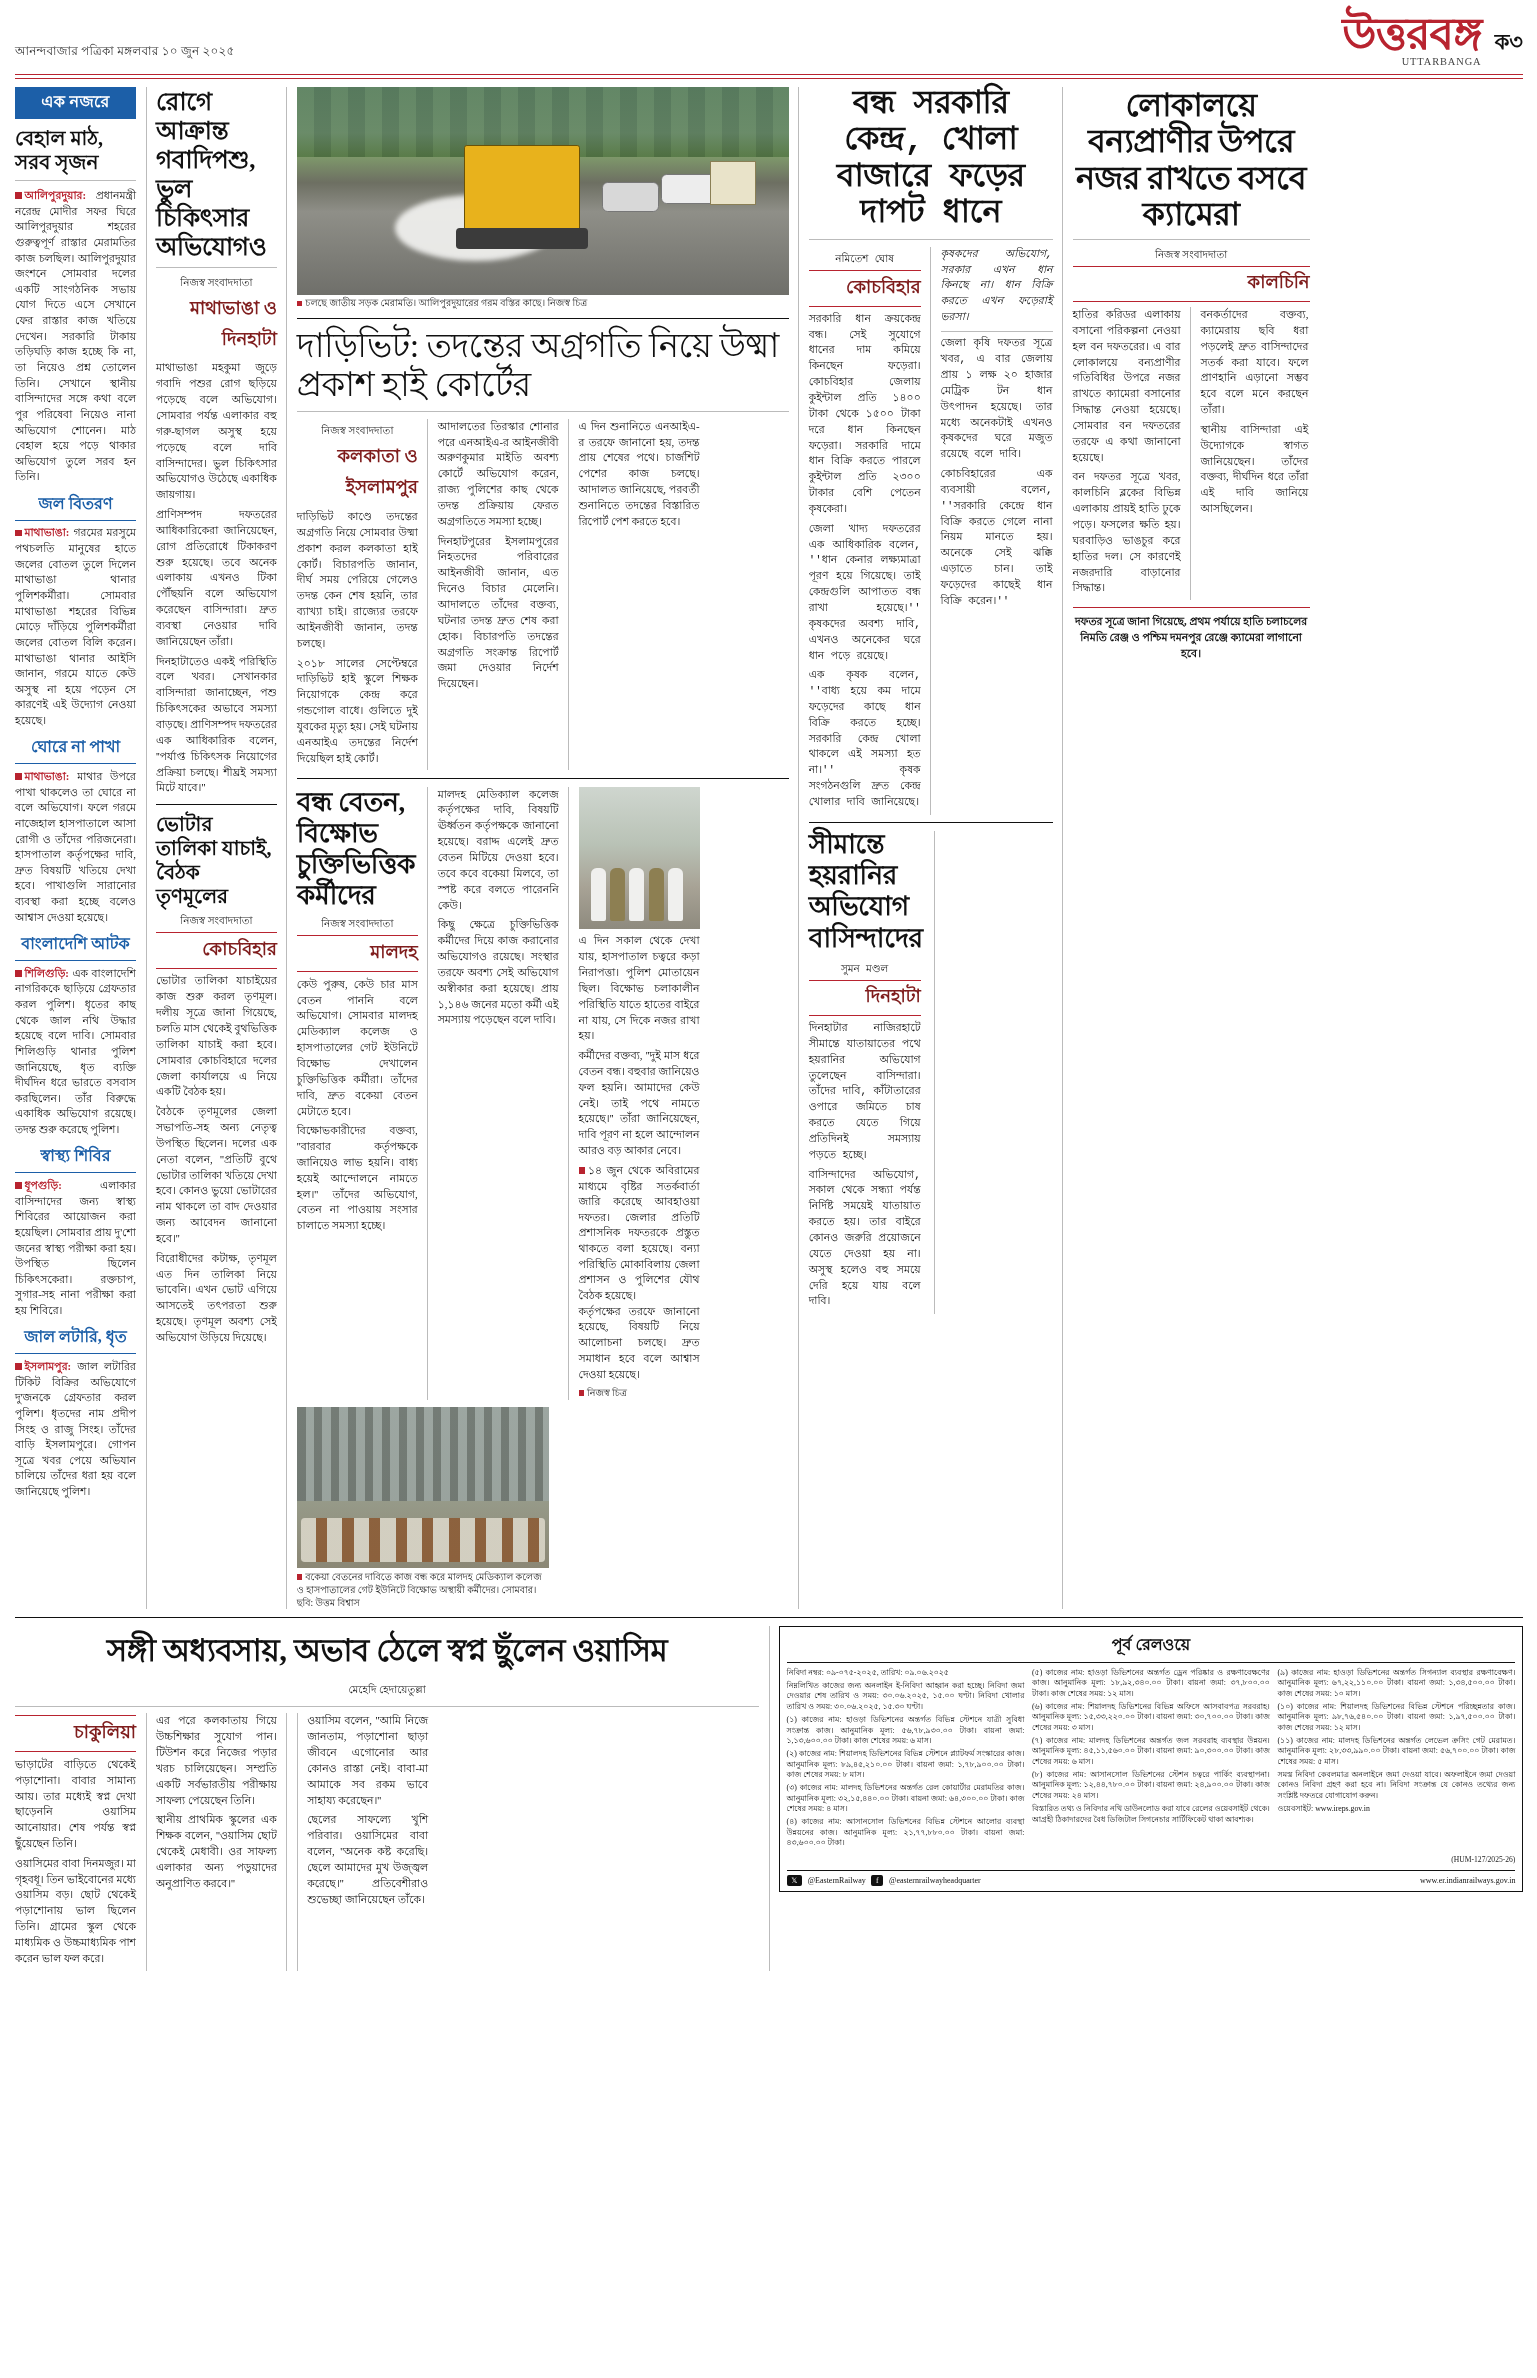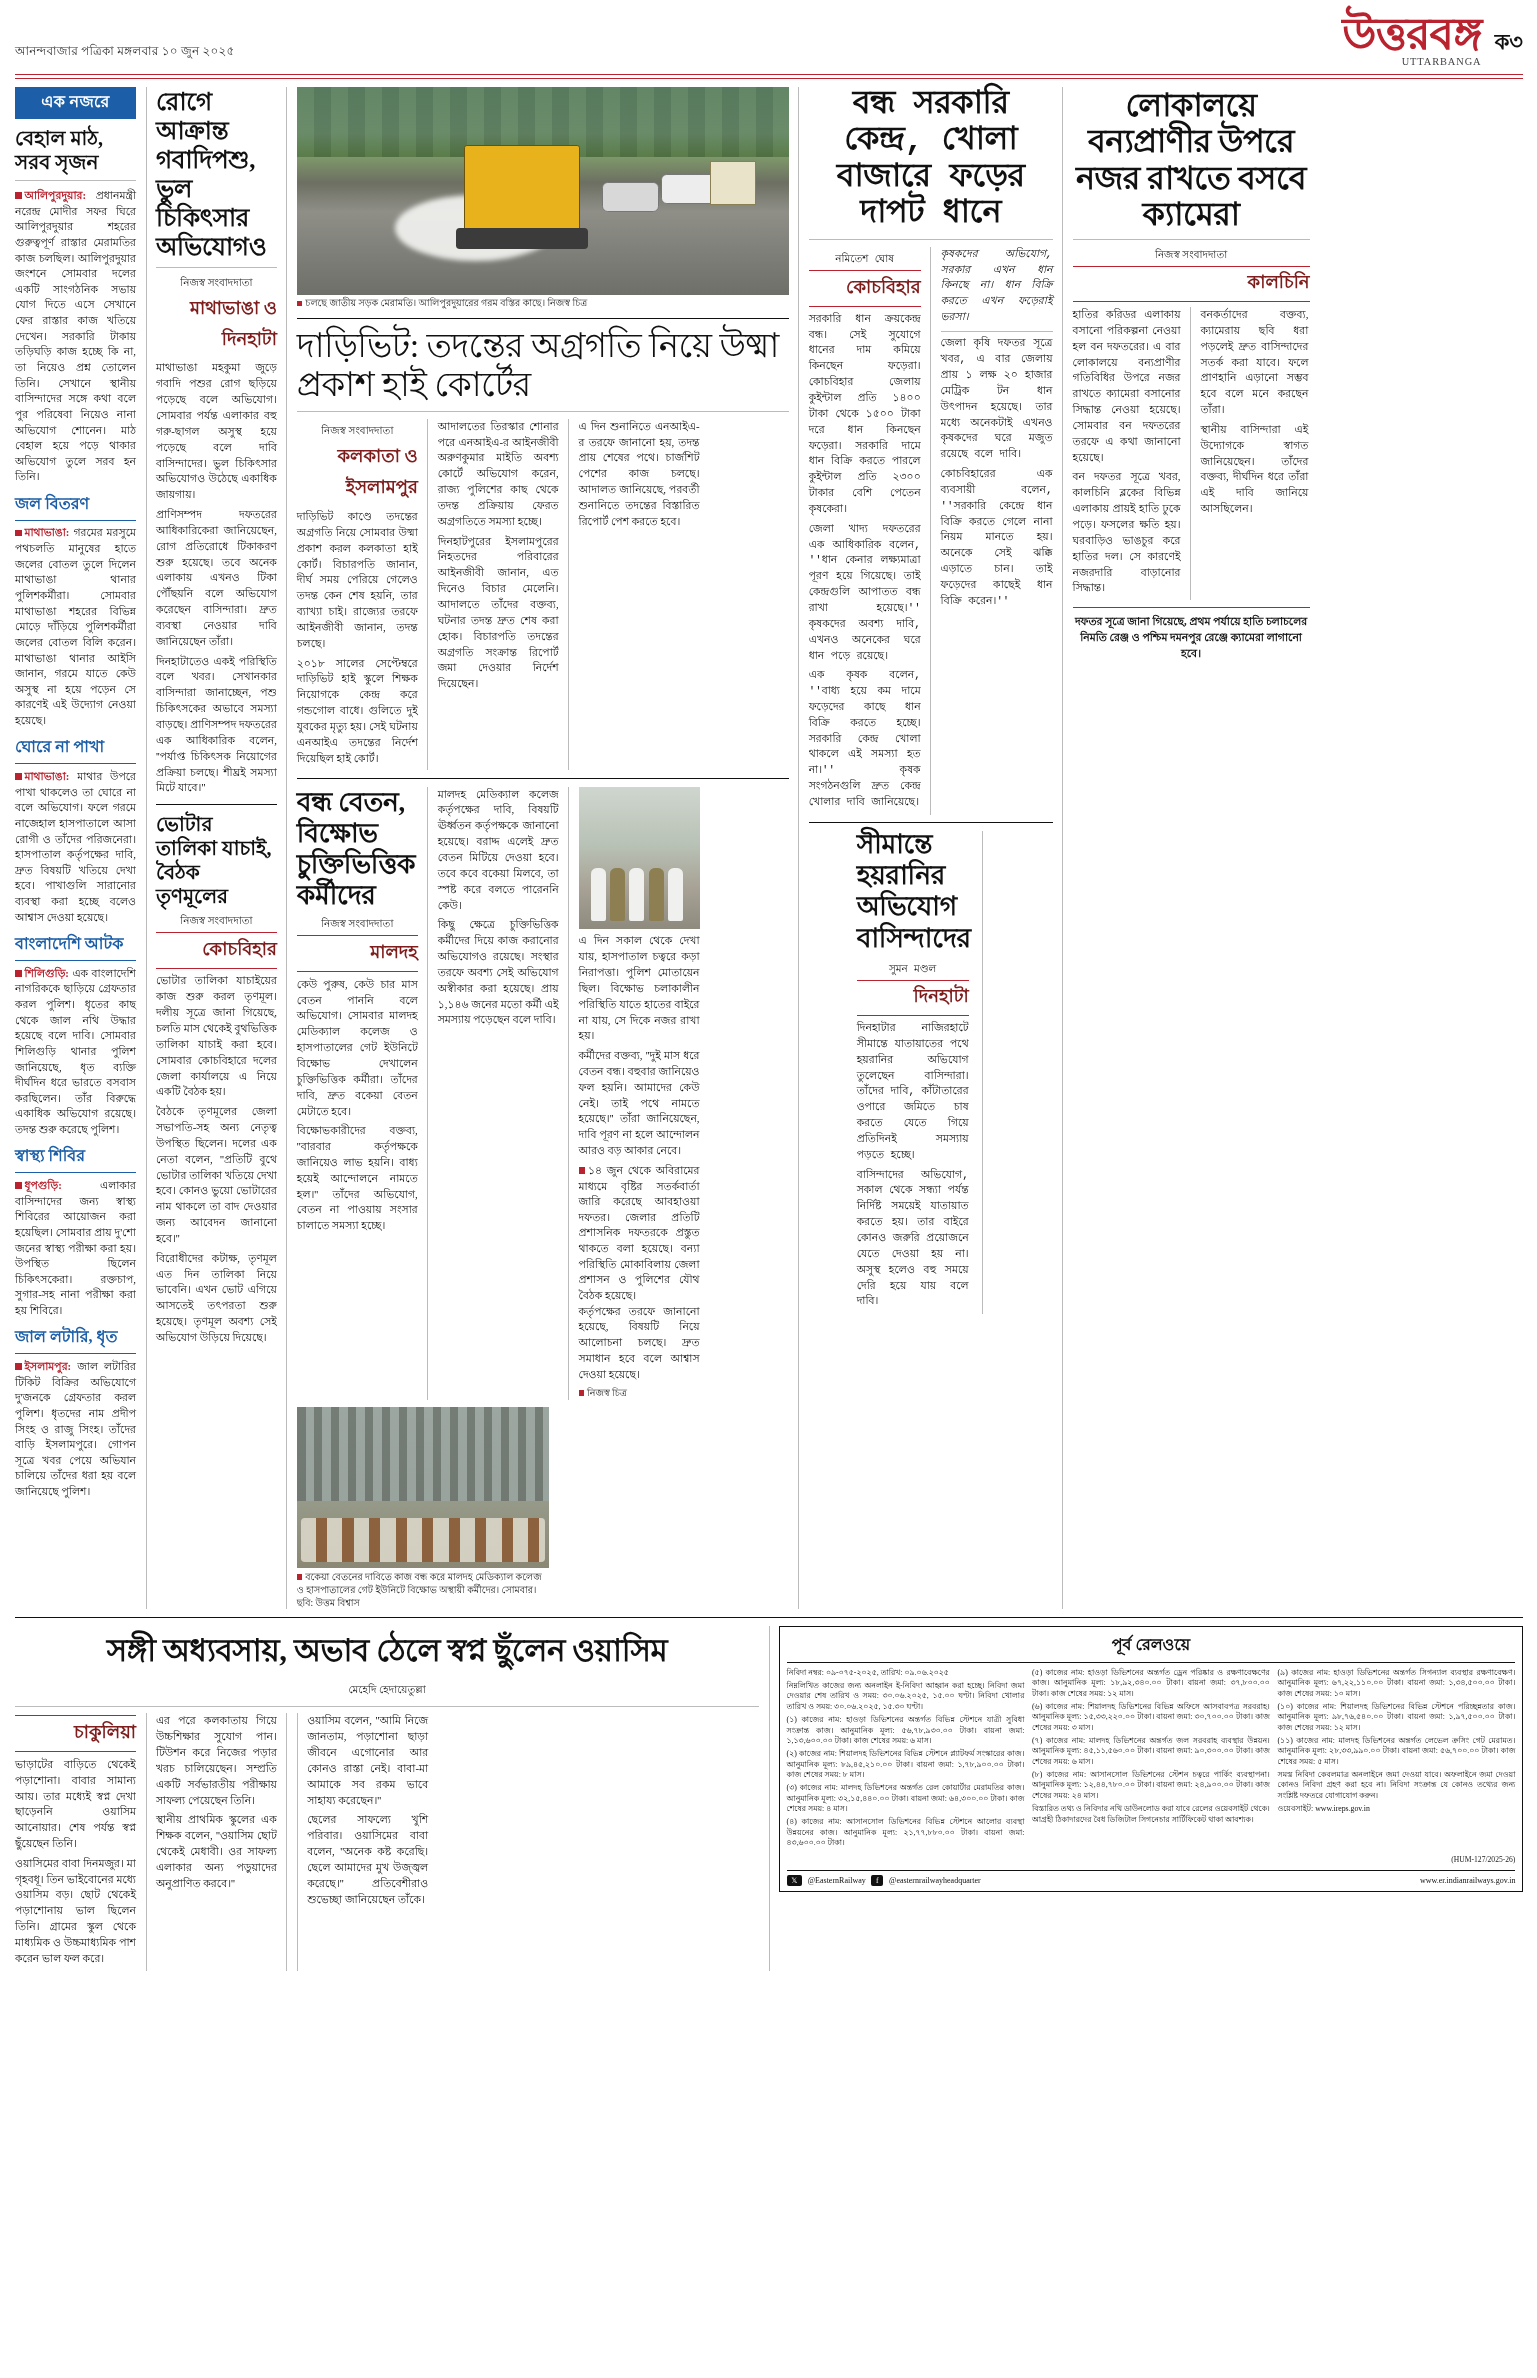--- a/index.html
+++ b/index.html
@@ -92,20 +92,21 @@
     padding:2.8px 1.9px;
     letter-spacing:0.3px;
   }
   .sec-head{
     color:#1c5fa8;
     font-size:16px;
     font-weight:bold;
     border-bottom:0.9px solid #1c5fa8;
     padding-bottom:1.9px;
     margin:5.7px 0 4.7px 0;
+    text-align:center;
   }
   .hl-1{
     font-size:24.6px;
     font-weight:bold;
     line-height:1.18;
     letter-spacing:-0.3px;
   }
   .hl-2{
     font-size:20px;
     font-weight:bold;
@@ -479,21 +480,21 @@
         <div style="width:112px;">
           <div class="body" style="font-style:italic;border-bottom:0.9px solid #bbb;padding-bottom:4.7px;margin-bottom:4.7px;">কৃষকদের অভিযোগ, সরকার এখন ধান কিনছে না। ধান বিক্রি করতে এখন ফড়েরাই ভরসা।</div>
           <div class="body">
             <p>জেলা কৃষি দফতর সূত্রে খবর, এ বার জেলায় প্রায় ১ লক্ষ ২০ হাজার মেট্রিক টন ধান উৎপাদন হয়েছে। তার মধ্যে অনেকটাই এখনও কৃষকদের ঘরে মজুত রয়েছে বলে দাবি।</p>
             <p>কোচবিহারের এক ব্যবসায়ী বলেন, ''সরকারি কেন্দ্রে ধান বিক্রি করতে গেলে নানা নিয়ম মানতে হয়। অনেকে সেই ঝক্কি এড়াতে চান। তাই ফড়েদের কাছেই ধান বিক্রি করেন।''</p>
           </div>
         </div>
       </div>
 
       <div class="hr-thick"></div>
-      <div style="display:flex;gap:13px;margin-left:48px;">
+      <div style="display:flex;gap:13px;">
         <div style="width:112px;">
           <div class="hl-med">সীমান্তে হয়রানির অভিযোগ বাসিন্দাদের</div>
           <div class="byline">সুমন মণ্ডল</div>
           <div class="dateline box">দিনহাটা</div>
           <div class="body">
             <p>দিনহাটার নাজিরহাটে সীমান্তে যাতায়াতের পথে হয়রানির অভিযোগ তুলেছেন বাসিন্দারা। তাঁদের দাবি, কাঁটাতারের ওপারে জমিতে চাষ করতে যেতে গিয়ে প্রতিদিনই সমস্যায় পড়তে হচ্ছে।</p>
             <p>বাসিন্দাদের অভিযোগ, সকাল থেকে সন্ধ্যা পর্যন্ত নির্দিষ্ট সময়েই যাতায়াত করতে হয়। তার বাইরে কোনও জরুরি প্রয়োজনে যেতে দেওয়া হয় না। অসুস্থ হলেও বহু সময়ে দেরি হয়ে যায় বলে দাবি।</p>
           </div>
         </div>
         <div class="vline"></div>

